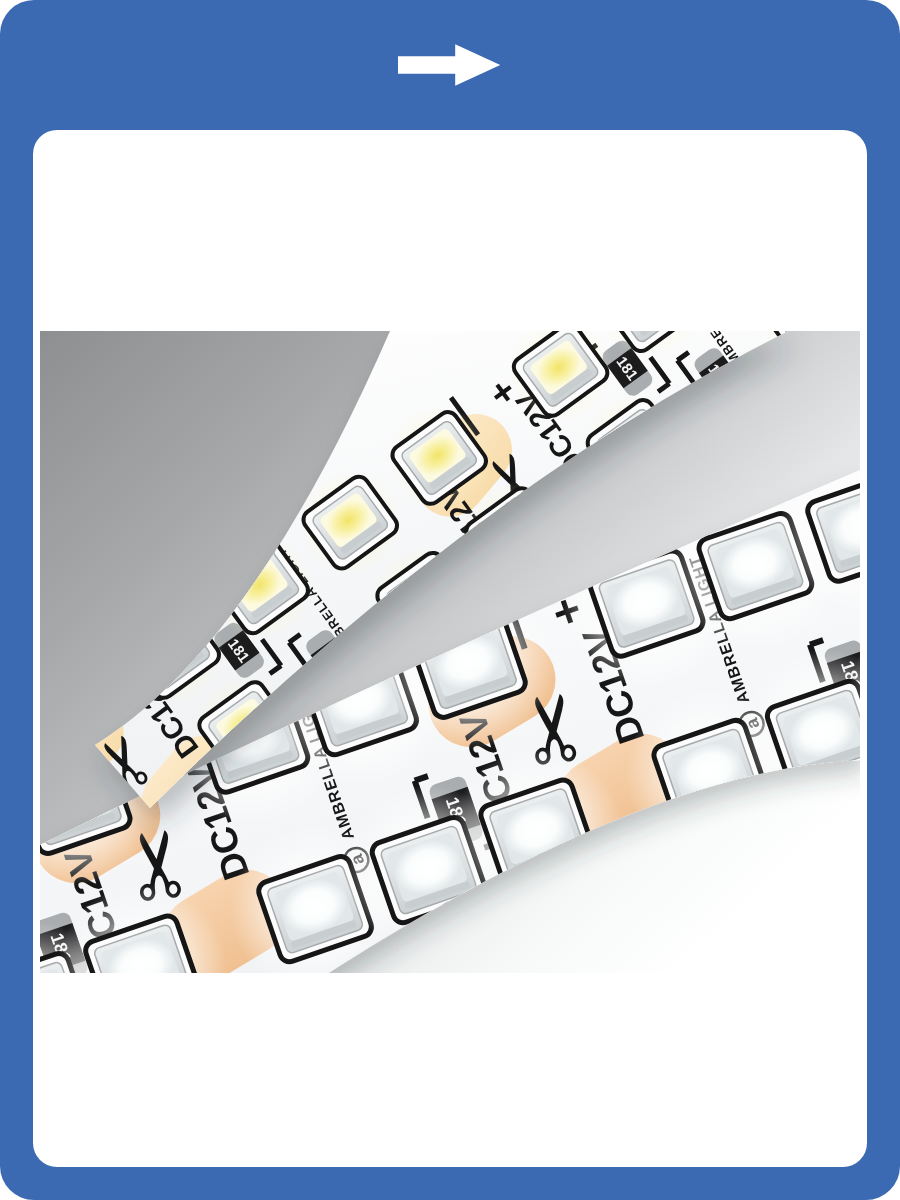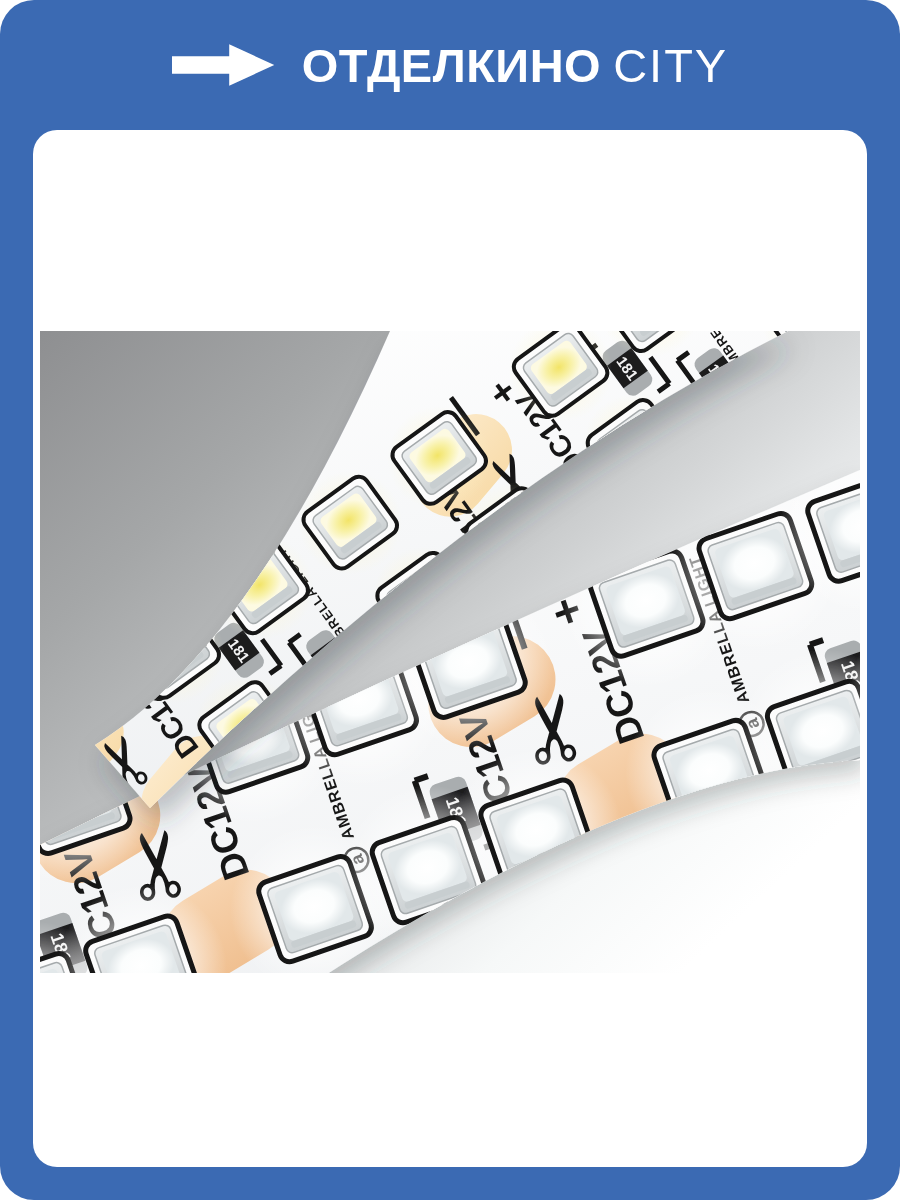--- a/index.html
+++ b/index.html
@@ -16,23 +16,20 @@
   .photo svg{display:block;}
 </style>
 </head>
 <body>
 
 <div class="frame" id="frame" style="background: rgb(59, 106, 179);">
   <div class="header">
     <svg width="104" height="46" viewBox="0 0 120 52">
       <path d="M0,16 H66 V2 L118,26 L66,50 V36 H0 Z" fill="#ffffff"></path>
     </svg>
-    <div class="brand">
-      <span class="primary">ОТДЕЛКИНО</span><span class="secondary">CITY</span>
-    </div>
   </div>
   <div class="panel">
     <div class="photo">
       <svg id="scene" width="820" height="642" viewBox="0 0 820 642">
           <defs>
             <linearGradient id="bgG" x1="0" y1="0" x2="0.95" y2="0.8">
               <stop offset="0" stop-color="#8e8f91" stop-opacity="1"></stop>
               <stop offset="0.25" stop-color="#a5a7a8" stop-opacity="1"></stop>
               <stop offset="0.5" stop-color="#c3c5c6" stop-opacity="1"></stop>
               <stop offset="0.7" stop-color="#e3e5e6" stop-opacity="1"></stop>

